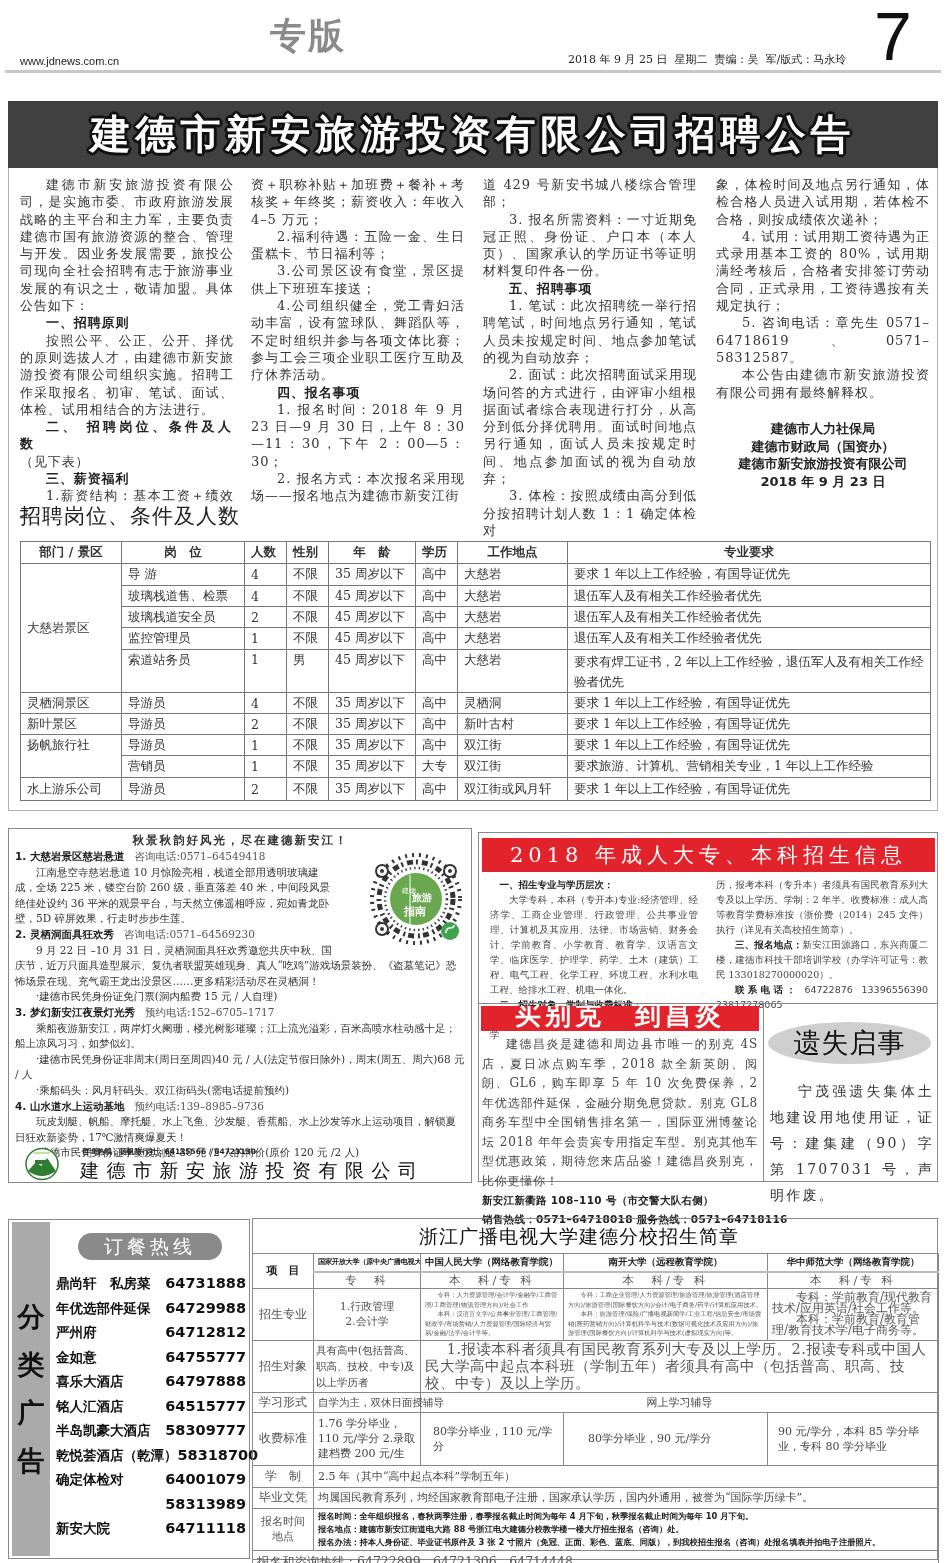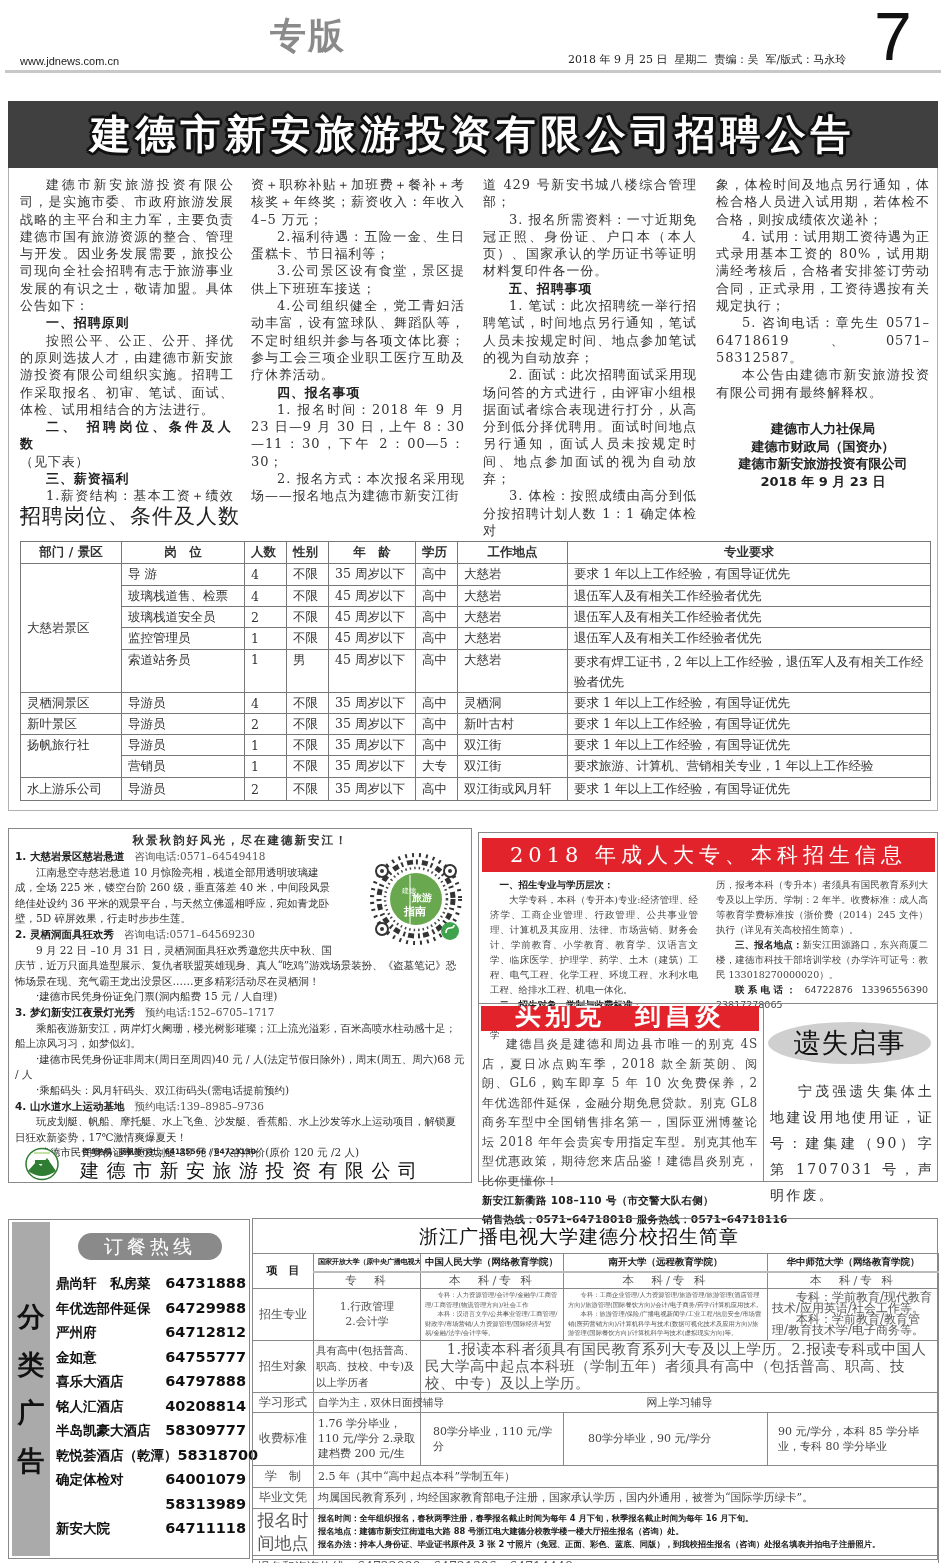--- a/index.html
+++ b/index.html
@@ -372,21 +372,21 @@
   <div class="cls-row">
       <span>金如意</span>
       <span class="ph">64755777</span>
     </div>
   <div class="cls-row">
       <span>喜乐大酒店</span>
       <span class="ph">64797888</span>
     </div>
   <div class="cls-row">
       <span>铭人汇酒店</span>
-      <span class="ph">40208814</span>
+      <span class="ph">64515777</span>
     </div>
   <div class="cls-row">
       <span>半岛凯豪大酒店</span>
       <span class="ph">58309777</span>
     </div>
   <div class="cls-row">
       <span>乾悦荟酒店（乾潭）</span>
       <span class="ph">58318700</span>
     </div>
   <div class="cls-row">
@@ -465,23 +465,23 @@
   </tr>
   <tr style="height:22px">
     <td class="lbl">学　制</td>
     <td colspan="4" class="mid">2.5 年（其中“高中起点本科”学制五年）</td>
   </tr>
   <tr style="height:21px">
     <td class="lbl">毕业文凭</td>
     <td colspan="4" class="mid" style="white-space:nowrap;overflow:hidden">均属国民教育系列，均经国家教育部电子注册，国家承认学历，国内外通用，被誉为“国际学历绿卡”。</td>
   </tr>
   <tr style="height:42px">
-    <td class="lbl" style="font-size:17px;padding:0 3px">报名时间地点</td>
+    <td class="lbl" style="font-size:11px;padding:0 3px">报名时间地点</td>
     <td colspan="4" class="bold">
-      <div>报名时间：全年组织报名，春秋两季注册，春季报名截止时间为每年 4 月下旬，秋季报名截止时间为每年 16 月下旬。</div>
+      <div>报名时间：全年组织报名，春秋两季注册，春季报名截止时间为每年 4 月下旬，秋季报名截止时间为每年 10 月下旬。</div>
       <div>报名地点：建德市新安江街道电大路 88 号浙江电大建德分校教学楼一楼大厅招生报名（咨询）处。</div>
       <div>报名办法：持本人身份证、毕业证书原件及 3 张 2 寸照片（免冠、正面、彩色、蓝底、同版），到我校招生报名（咨询）处报名填表并拍电子注册照片。</div>
     </td>
   </tr>
   <tr style="height:25px">
     <td colspan="5" class="foot">报名和咨询热线：64722899　64721306　64714448</td>
   </tr>
 </tbody>
   </table>
 

